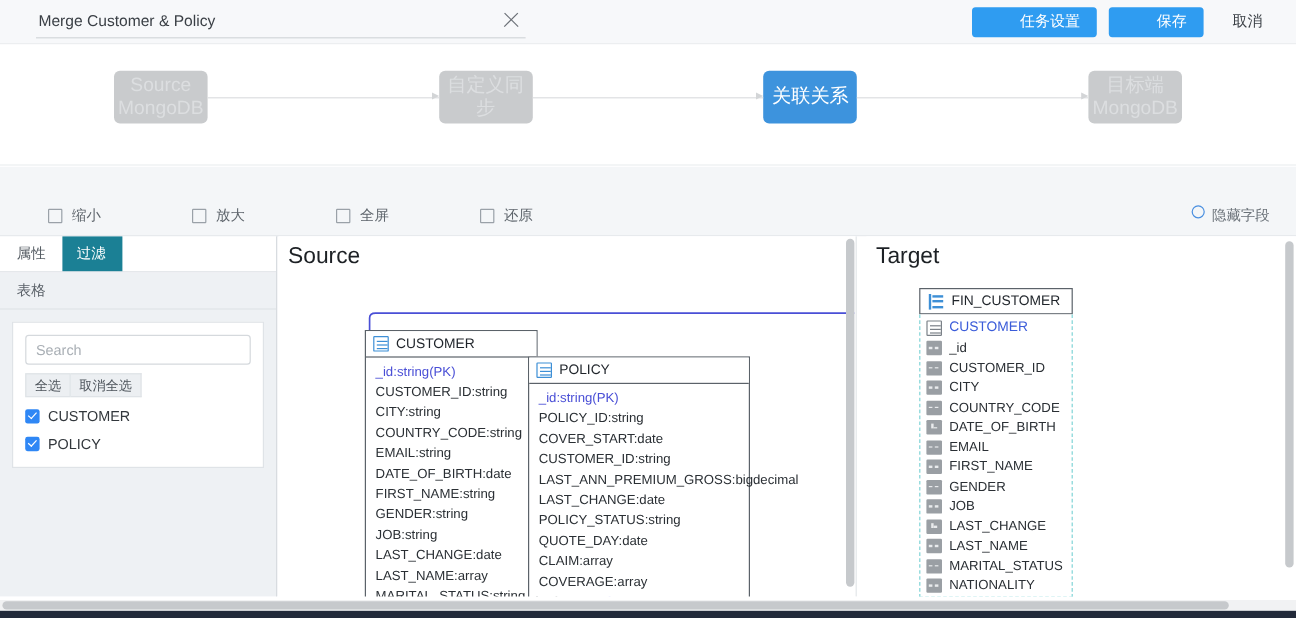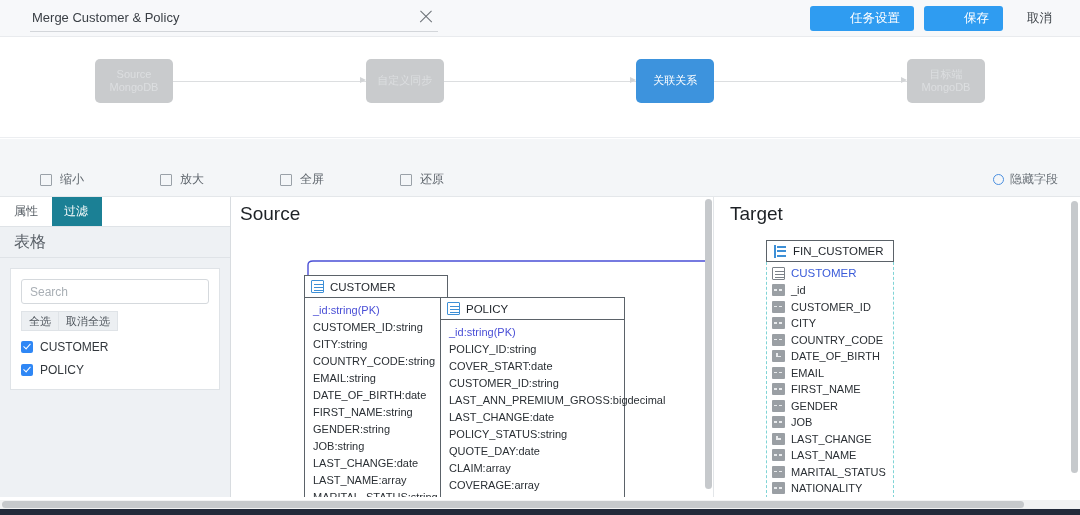--- a/index.html
+++ b/index.html
@@ -49,59 +49,59 @@
 
   
   .stepper-band {
     position: absolute; left: 0; top: 37px; width: 1080px; height: 101px;
     background: #fff; border-bottom: 1px solid #eceef1;
   }
   .stepper { position: absolute; left: 95px; top: 22px; width: 890px; display: flex; align-items: center; }
   .step {
     width: 78px; height: 44px; border-radius: 5px;
     display: flex; align-items: center; justify-content: center;
-    font-size: 11px; line-height: 1.2; text-align: center; padding: 0 4px;
+    font-size: 16px; line-height: 1.2; text-align: center; padding: 0 4px;
     flex: 0 0 auto;
   }
   .step.inactive { background: #c9cbcd; color: #dcdee0; }
   .step.active { background: #3d93dd; color: #fff; }
   .connector { flex: 1 1 auto; height: 1px; background: #dcdee0; position: relative; }
   .connector::after {
     content: ""; position: absolute; right: 0; top: -3.5px;
     border-left: 6px solid #d3d5d7;
     border-top: 3.5px solid transparent; border-bottom: 3.5px solid transparent;
   }
 
   
   .toolband {
     position: absolute; left: 0; top: 139px; width: 1080px; height: 58px;
     background: #f4f6f8; border-bottom: 1px solid #e4e7ea;
   }
   .tools { position: absolute; left: 40px; top: 32px; display: flex; gap: 76px; align-items: center; }
   .tool { display: flex; align-items: center; gap: 8px; cursor: pointer; }
   .sqicon { width: 12px; height: 12px; border: 1.4px solid #9aa1a8; border-radius: 1px; }
   .tool-label { font-size: 12px; color: #5d646b; }
-  .hidefields { position: absolute; right: 22px; top: 32px; display: flex; align-items: center; gap: 6px; cursor: pointer; }
+  .hidefields { position: absolute; right: 22px; top: 32px; display: flex; align-items: flex-start; gap: 6px; cursor: pointer; }
   .circ { width: 11px; height: 11px; border: 1.5px solid #4a8fe0; border-radius: 50%; }
   .hidefields .tool-label { color: #6a7178; }
 
   
   .leftpanel {
     position: absolute; left: 0; top: 197px; width: 231px; height: 300px;
     background: #eef1f4; border-right: 1px solid #d8dce0;
   }
   .tabs { display: flex; height: 30px; background: #fff; border-bottom: 1px solid #dfe3e7; }
   .tab {
     min-width: 48px; padding: 0 14px; display: flex; align-items: center; justify-content: center;
     font-size: 12px; color: #555c63; cursor: pointer;
   }
   .tab.active { background: #1b8095; color: #fff; padding-left: 12px; }
   .section-head {
     height: 31px; display: flex; align-items: center; padding-left: 14px;
-    font-size: 16px; color: #5a6168; background: #eef1f4; border-bottom: 1px solid #dfe3e7;
+    font-size: 12px; color: #5a6168; background: #eef1f4; border-bottom: 1px solid #dfe3e7;
   }
   .filterbox { margin: 10px 10px 0 10px; background: #fff; border: 1px solid #dfe3e7; padding: 10px 10px 12px 10px; height: 122px; }
   .search-input {
     width: 100%; height: 25px; border: 1px solid #d5d9dd; border-radius: 3px;
     padding: 0 8px; font-size: 12px; color: #33383d; outline: none;
     font-family: "Liberation Sans", sans-serif; background: #fff;
   }
   .search-input::placeholder { color: #a9afb5; }
   .selbtns { display: flex; margin-top: 7px; }
   .selbtn {

